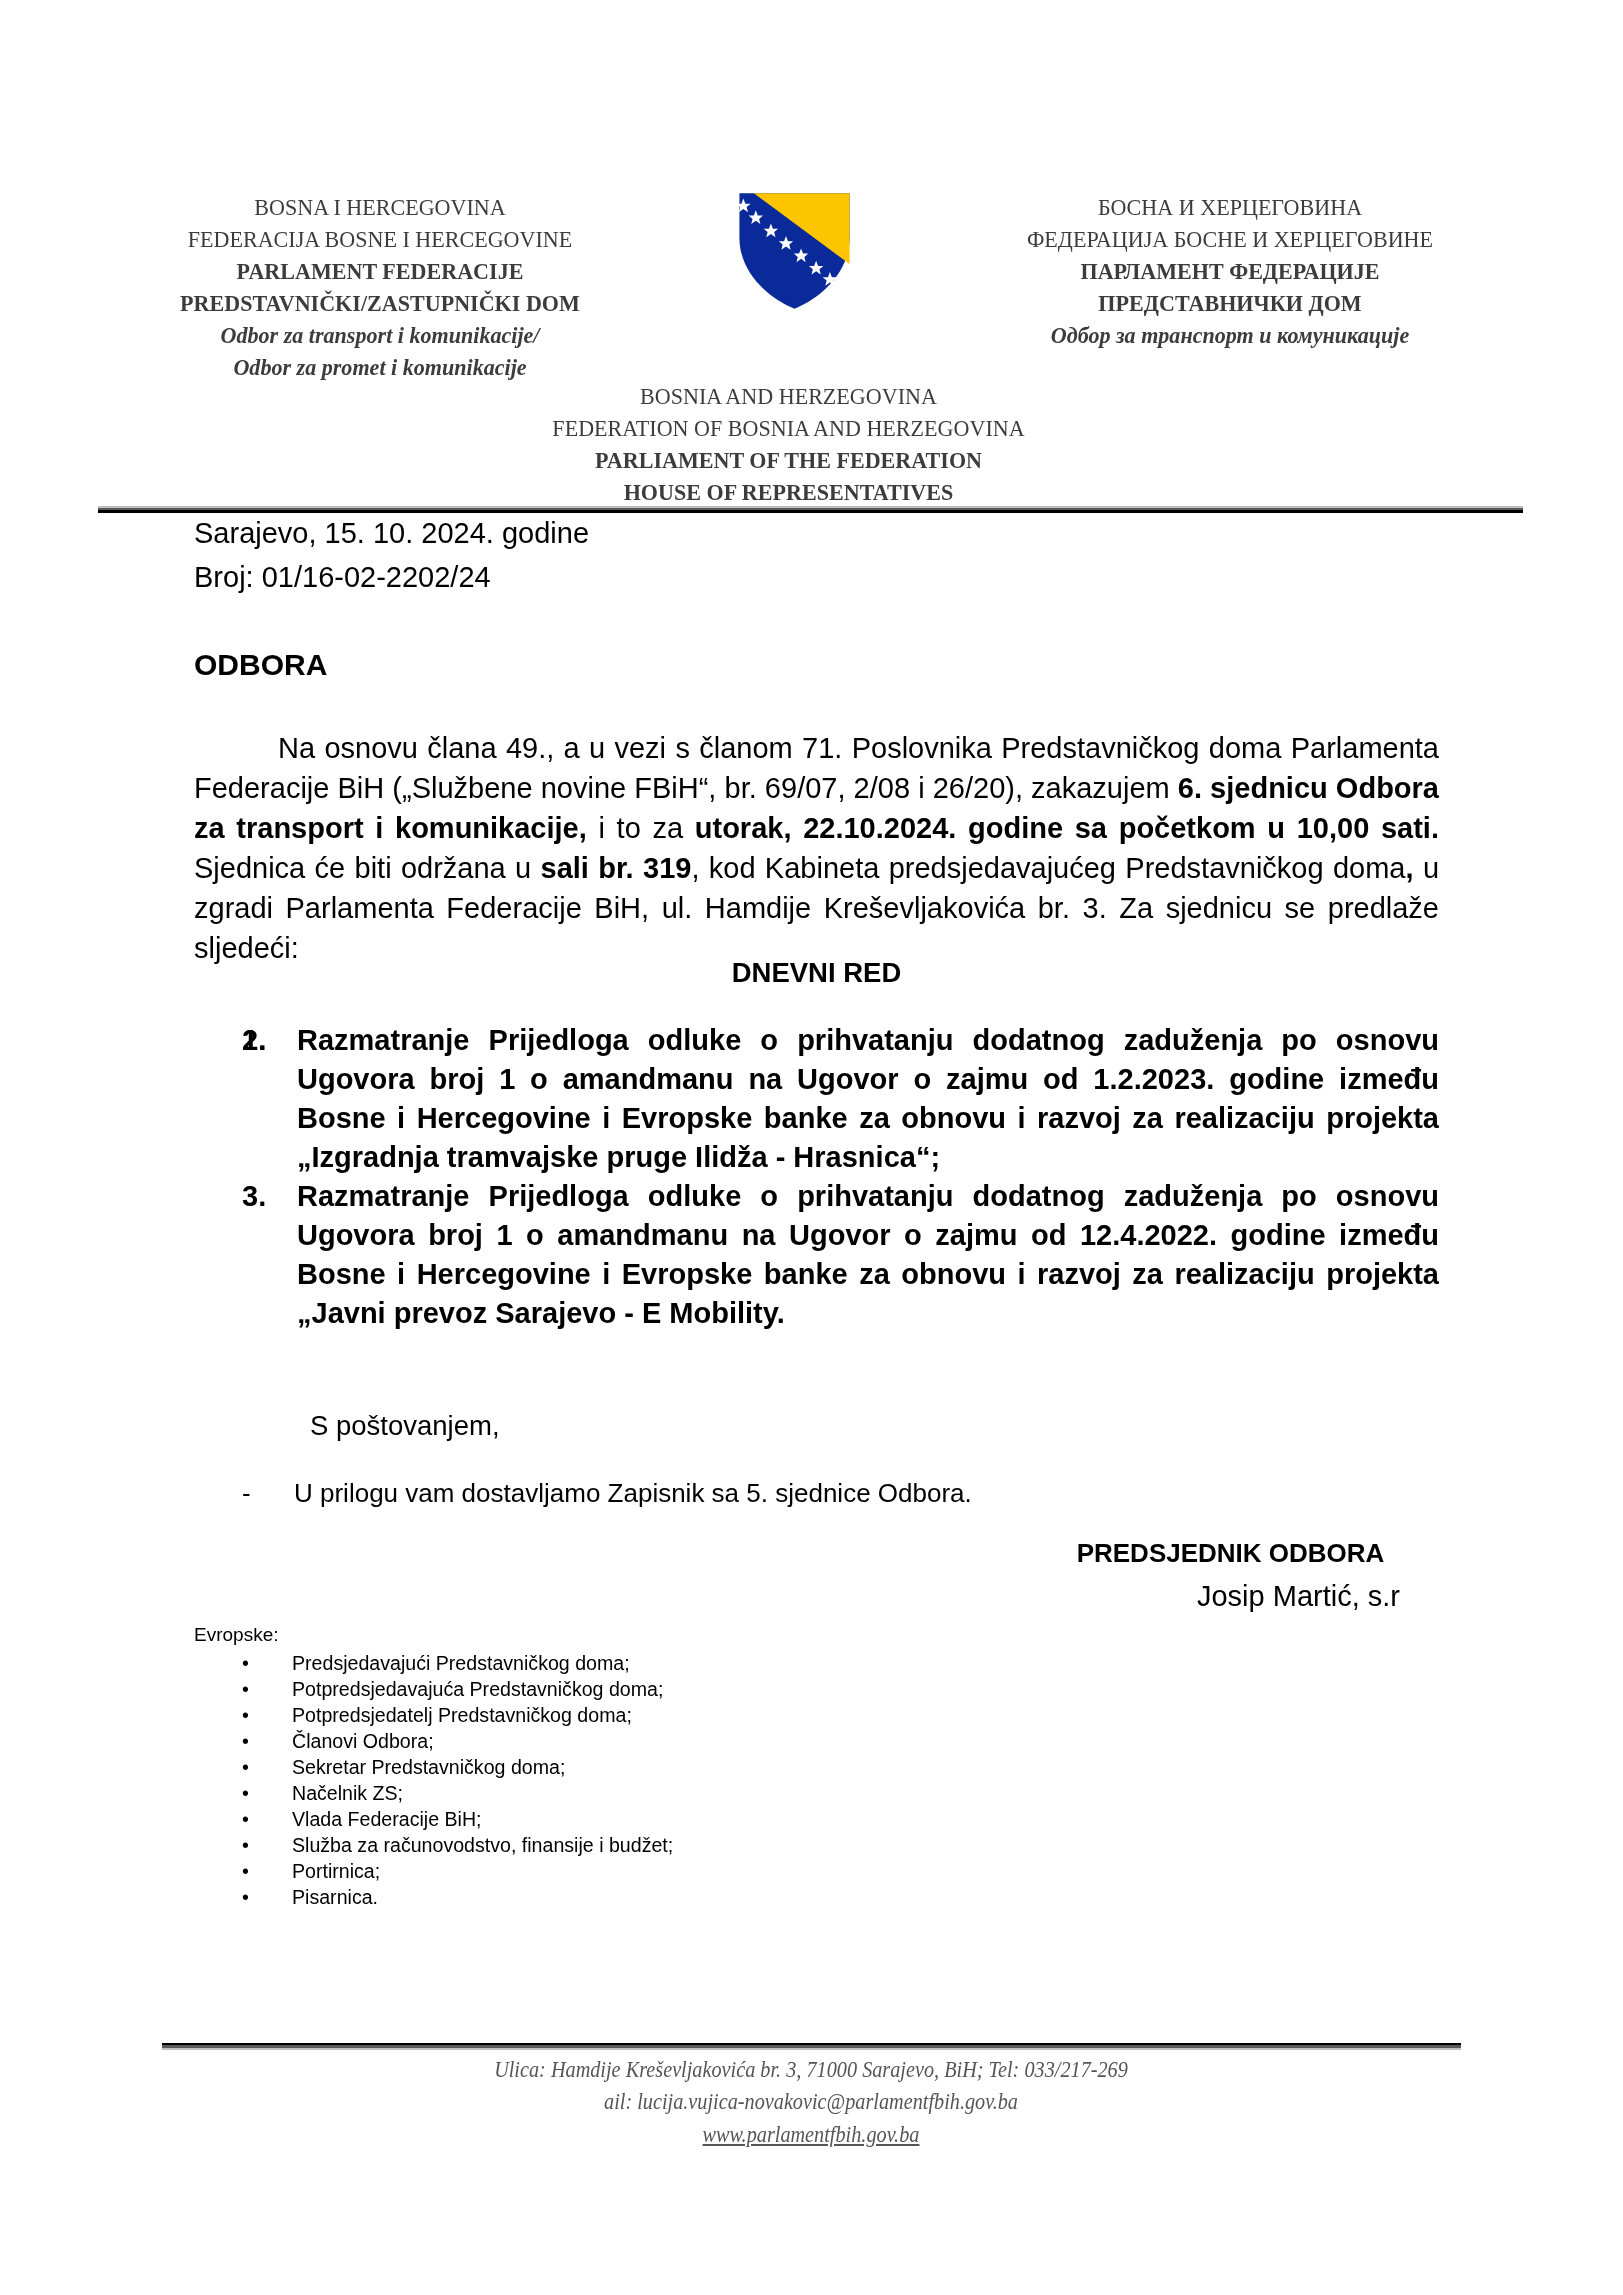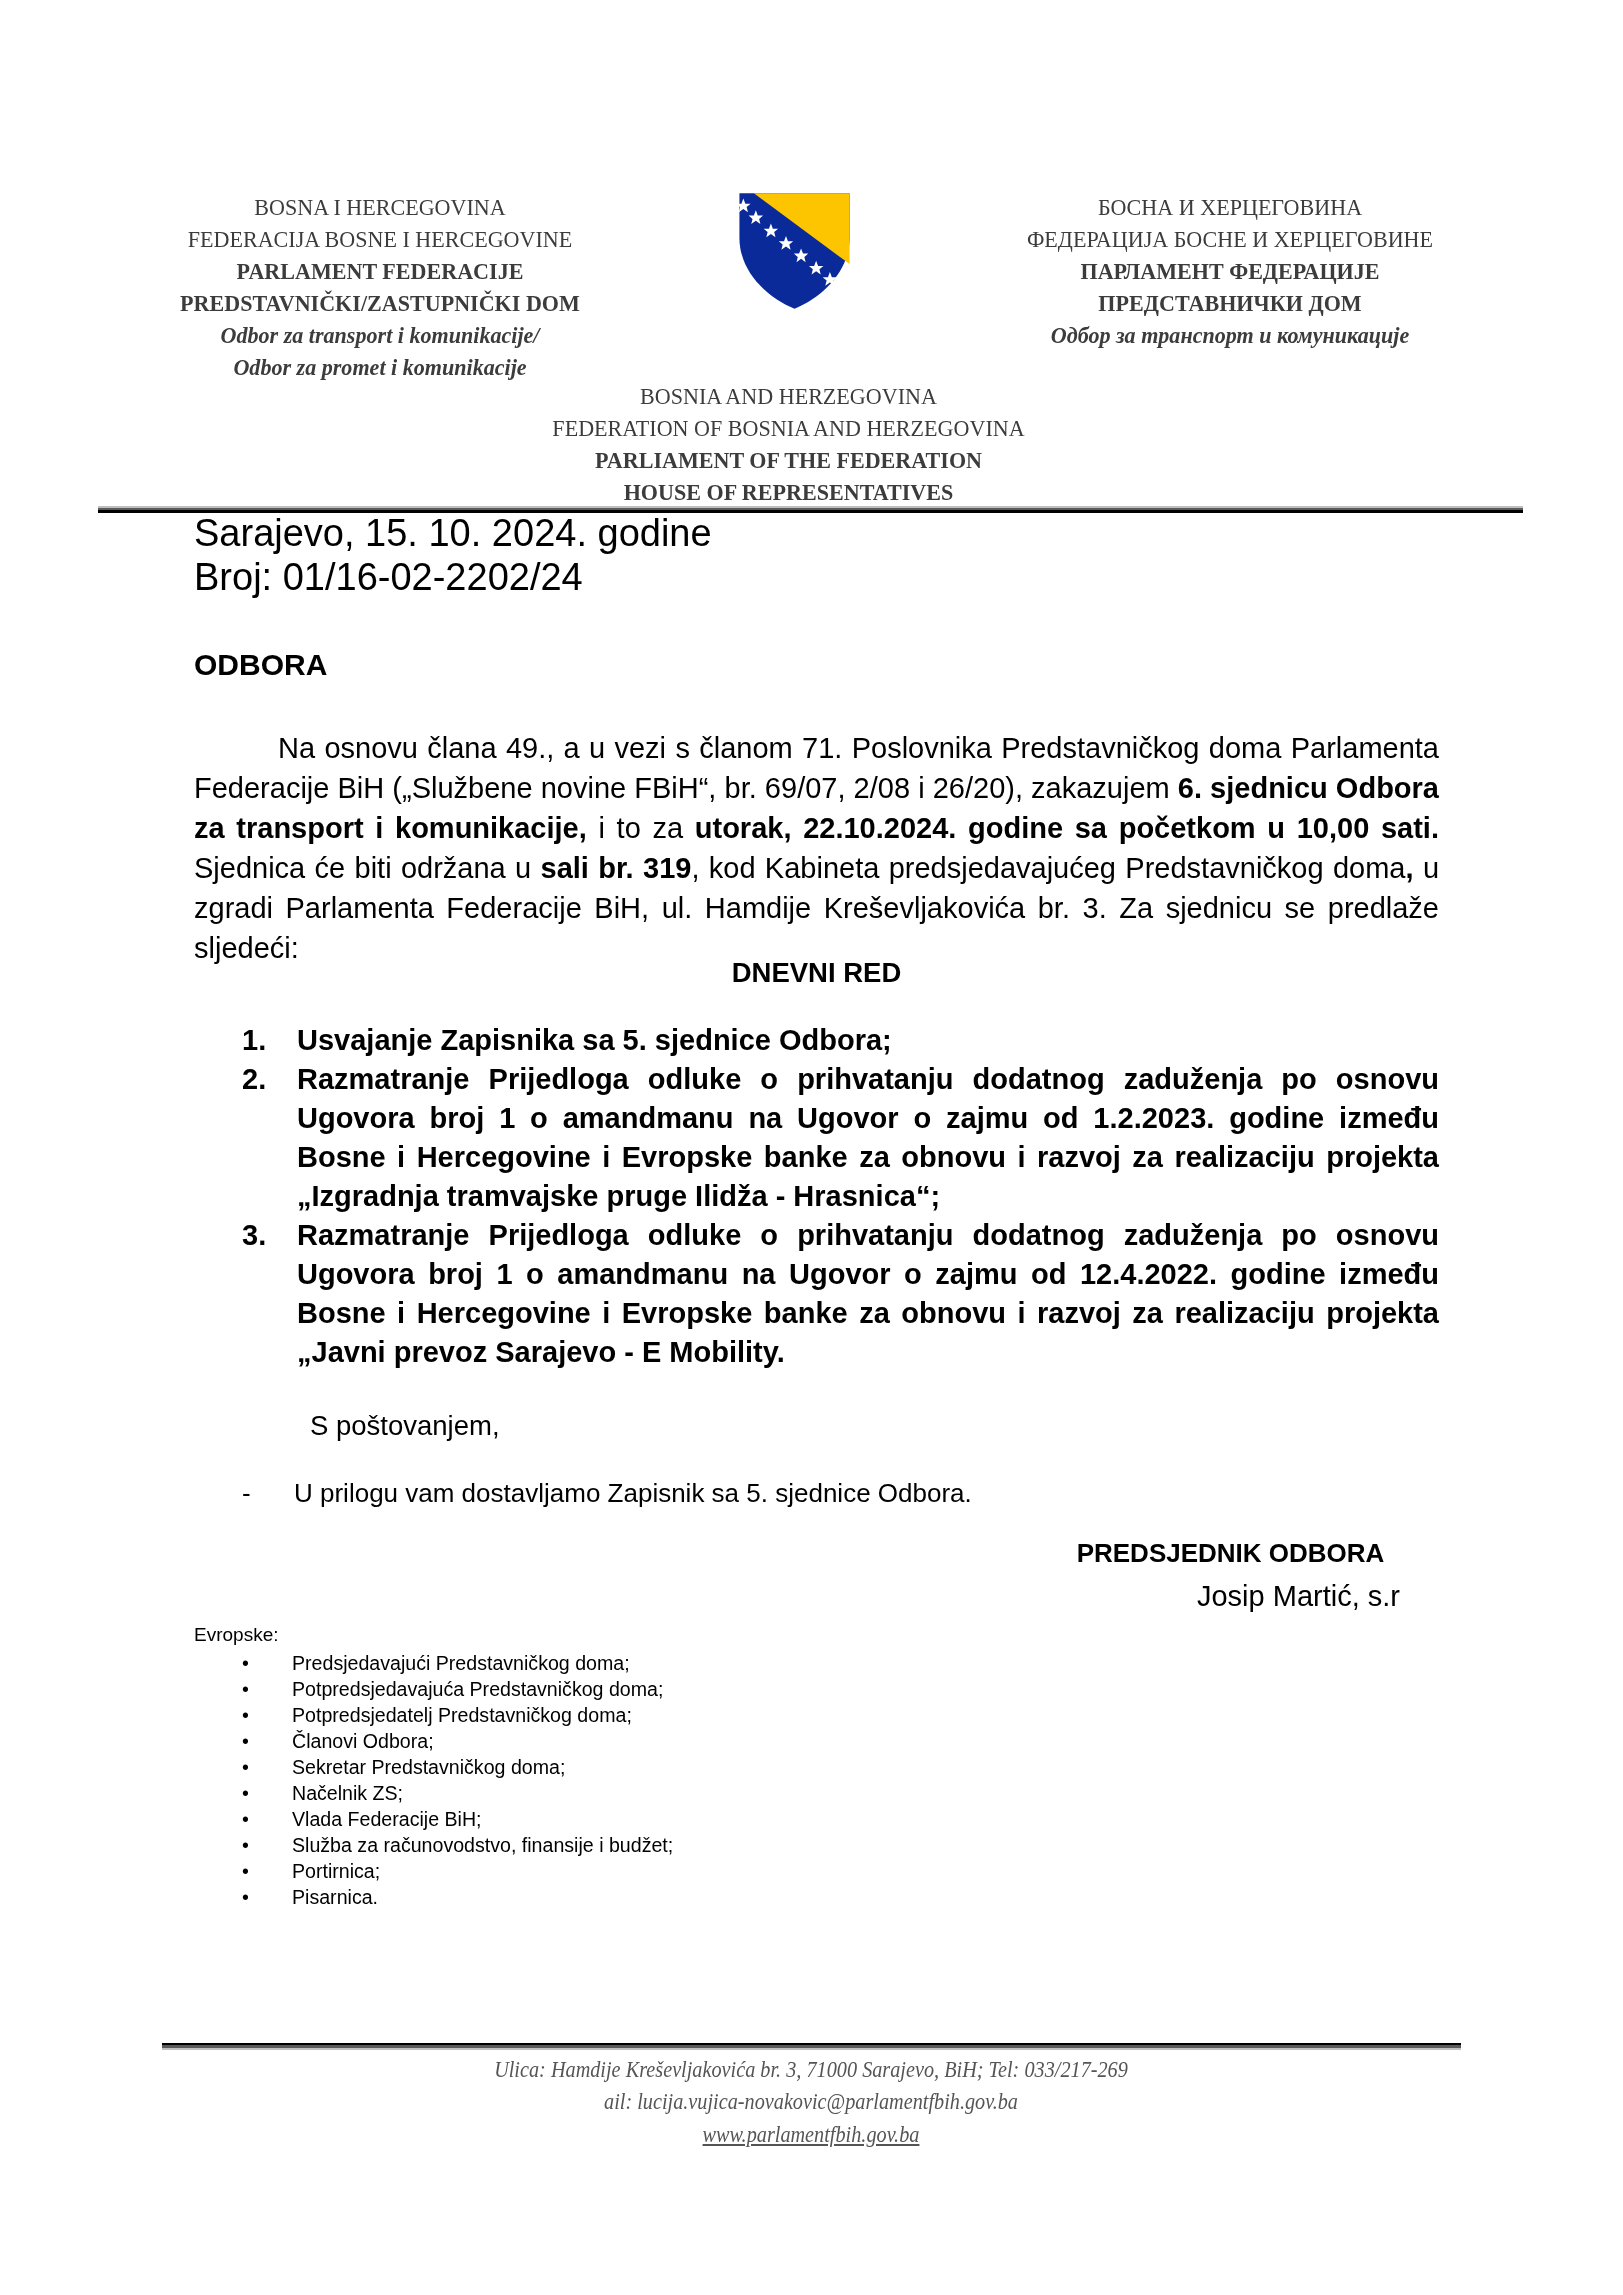--- a/index.html
+++ b/index.html
@@ -16,21 +16,21 @@
 
     .coat { left: 738px; top: 192px; width: 113px; height: 118px; }
 
     .rule-top { left: 98px; top: 506px; width: 1425px; height: 6.5px;
       background: linear-gradient(to bottom, #c0c0c0 0, #c0c0c0 33%, #5a5a5a 33%, #5a5a5a 60%, #000 60%, #000 100%); }
     .rule-bottom { left: 162px; top: 2043px; width: 1299px; height: 6.5px;
       background: linear-gradient(to bottom, #000 0, #000 35%, #5a5a5a 35%, #5a5a5a 65%, #c0c0c0 65%, #c0c0c0 100%); }
 
     
     .sans { font-family: "Liberation Sans", "DejaVu Sans", sans-serif; }
-    .meta { left: 194px; font-size: 38px; line-height: 33px; }
+    .meta { left: 194px; font-size: 29px; line-height: 33px; }
     .title { left: 194px; top: 648px; font-size: 30px; font-weight: bold; }
 
     .para { left: 194px; top: 684px; width: 1245px; font-size: 29px; line-height: 40px; text-align: justify; text-indent: 84px; margin-top: 44px; }
     .para b { font-weight: bold; }
 
     .agenda-title { left: 194px; top: 957px; width: 1245px; text-align: center; font-size: 27.5px; font-weight: bold; }
 
     .agenda { left: 242px; top: 1021px; width: 1197px; font-size: 29px; line-height: 39px; font-weight: bold; }
     .agenda-item { position: relative; padding-left: 55px; text-align: justify; }
     .agenda-item .num { position: absolute; left: 0; top: 0; }
@@ -100,21 +100,20 @@
 <div class="abs sans meta" style="top:561px;">Broj: 01/16-02-2202/24</div>
 
 <div class="abs sans title">ODBORA</div>
 
 <div class="abs sans para"><span>Na osnovu člana 49., a u vezi s članom 71. Poslovnika Predstavničkog doma Parlamenta Federacije BiH („Službene novine FBiH“, br. 69/07, 2/08 i 26/20), zakazujem </span><b>6. sjednicu Odbora za transport i komunikacije,</b><span> i to za </span><b>utorak, 22.10.2024. godine sa početkom u 10,00 sati.</b><span> Sjednica će biti održana u </span><b>sali br. 319</b><span>, kod Kabineta predsjedavajućeg Predstavničkog doma</span><b>,</b><span> u zgradi Parlamenta Federacije BiH, ul. Hamdije Kreševljakovića br. 3. Za sjednicu se predlaže sljedeći:</span></div>
 
 <div class="abs sans agenda-title">DNEVNI RED</div>
 <div class="abs sans agenda">
   <div class="agenda-item">
     <span class="num">1.</span>
-    <span>Usvajanje Zapisnika sa 5. sjednice Odbora;</span>
   </div>
   <div class="agenda-item">
     <span class="num">2.</span>
     <span>Razmatranje Prijedloga odluke o prihvatanju dodatnog zaduženja po osnovu Ugovora broj 1 o amandmanu na Ugovor o zajmu od 1.2.2023. godine između Bosne i Hercegovine i Evropske banke za obnovu i razvoj za realizaciju projekta „Izgradnja tramvajske pruge Ilidža - Hrasnica“;</span>
   </div>
   <div class="agenda-item">
     <span class="num">3.</span>
     <span>Razmatranje Prijedloga odluke o prihvatanju dodatnog zaduženja po osnovu Ugovora broj 1 o amandmanu na Ugovor o zajmu od 12.4.2022. godine između Bosne i Hercegovine i Evropske banke za obnovu i razvoj za realizaciju projekta „Javni prevoz Sarajevo - E Mobility.</span>
   </div>
 </div>

